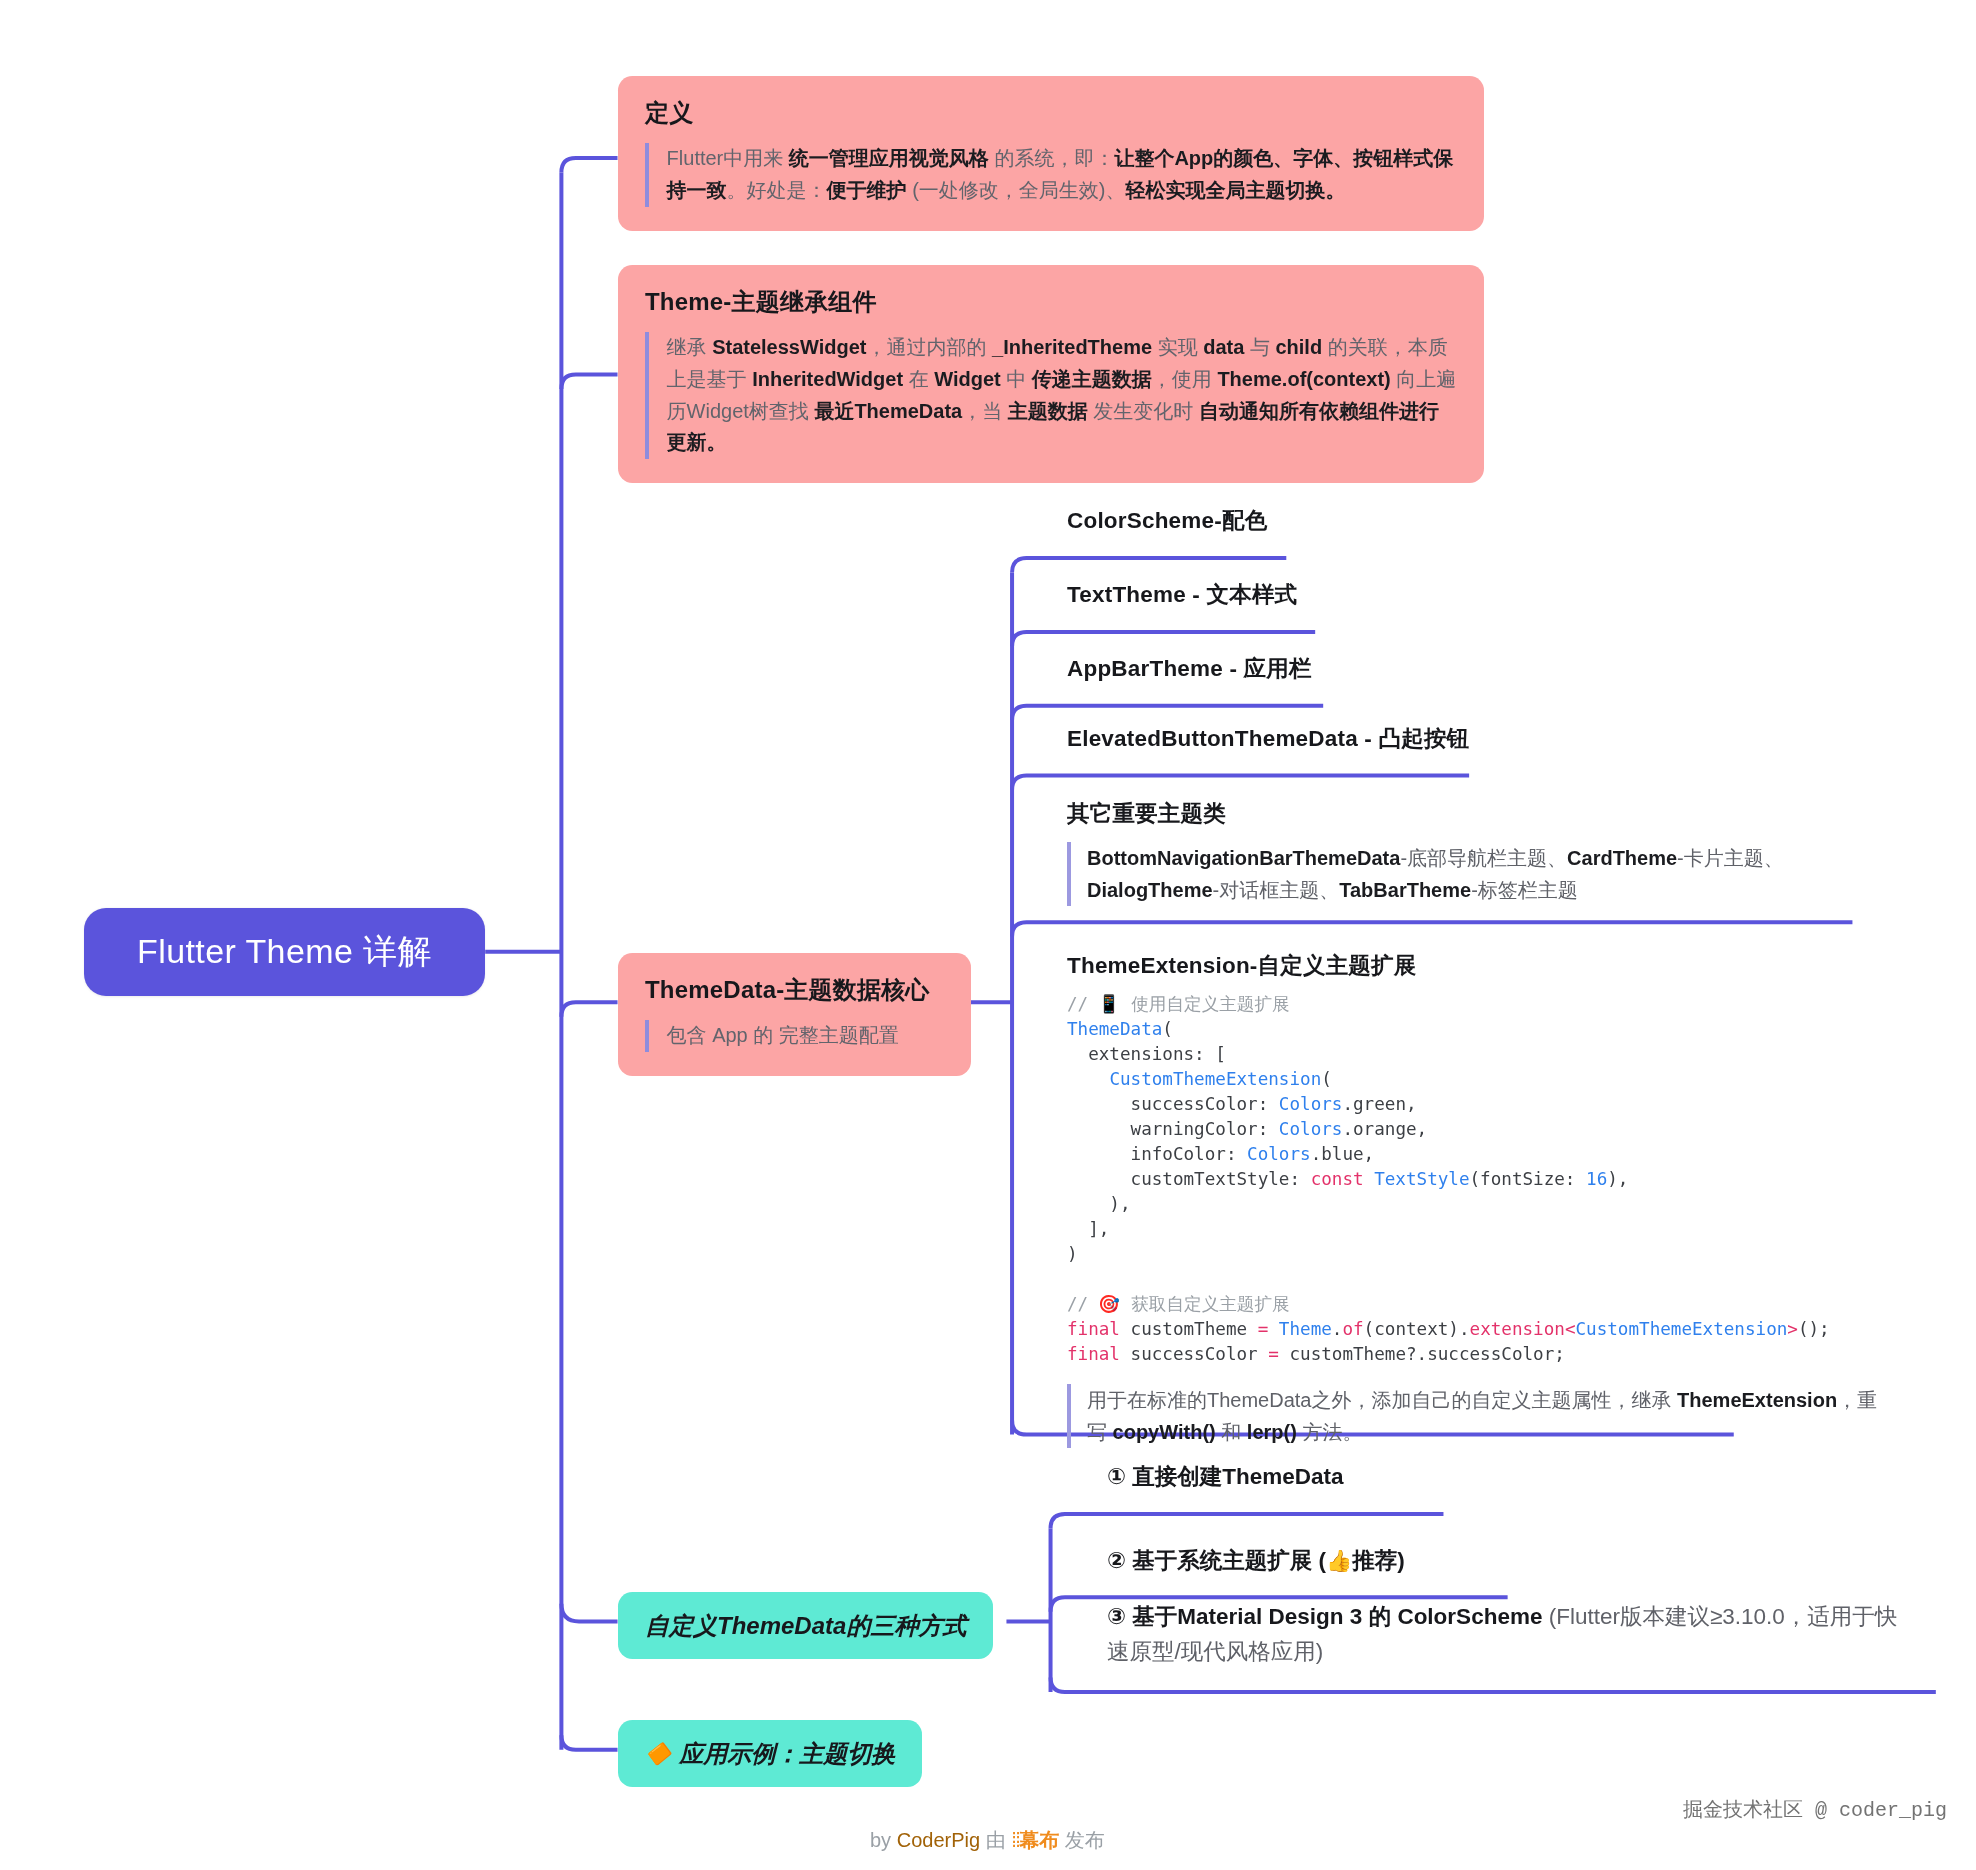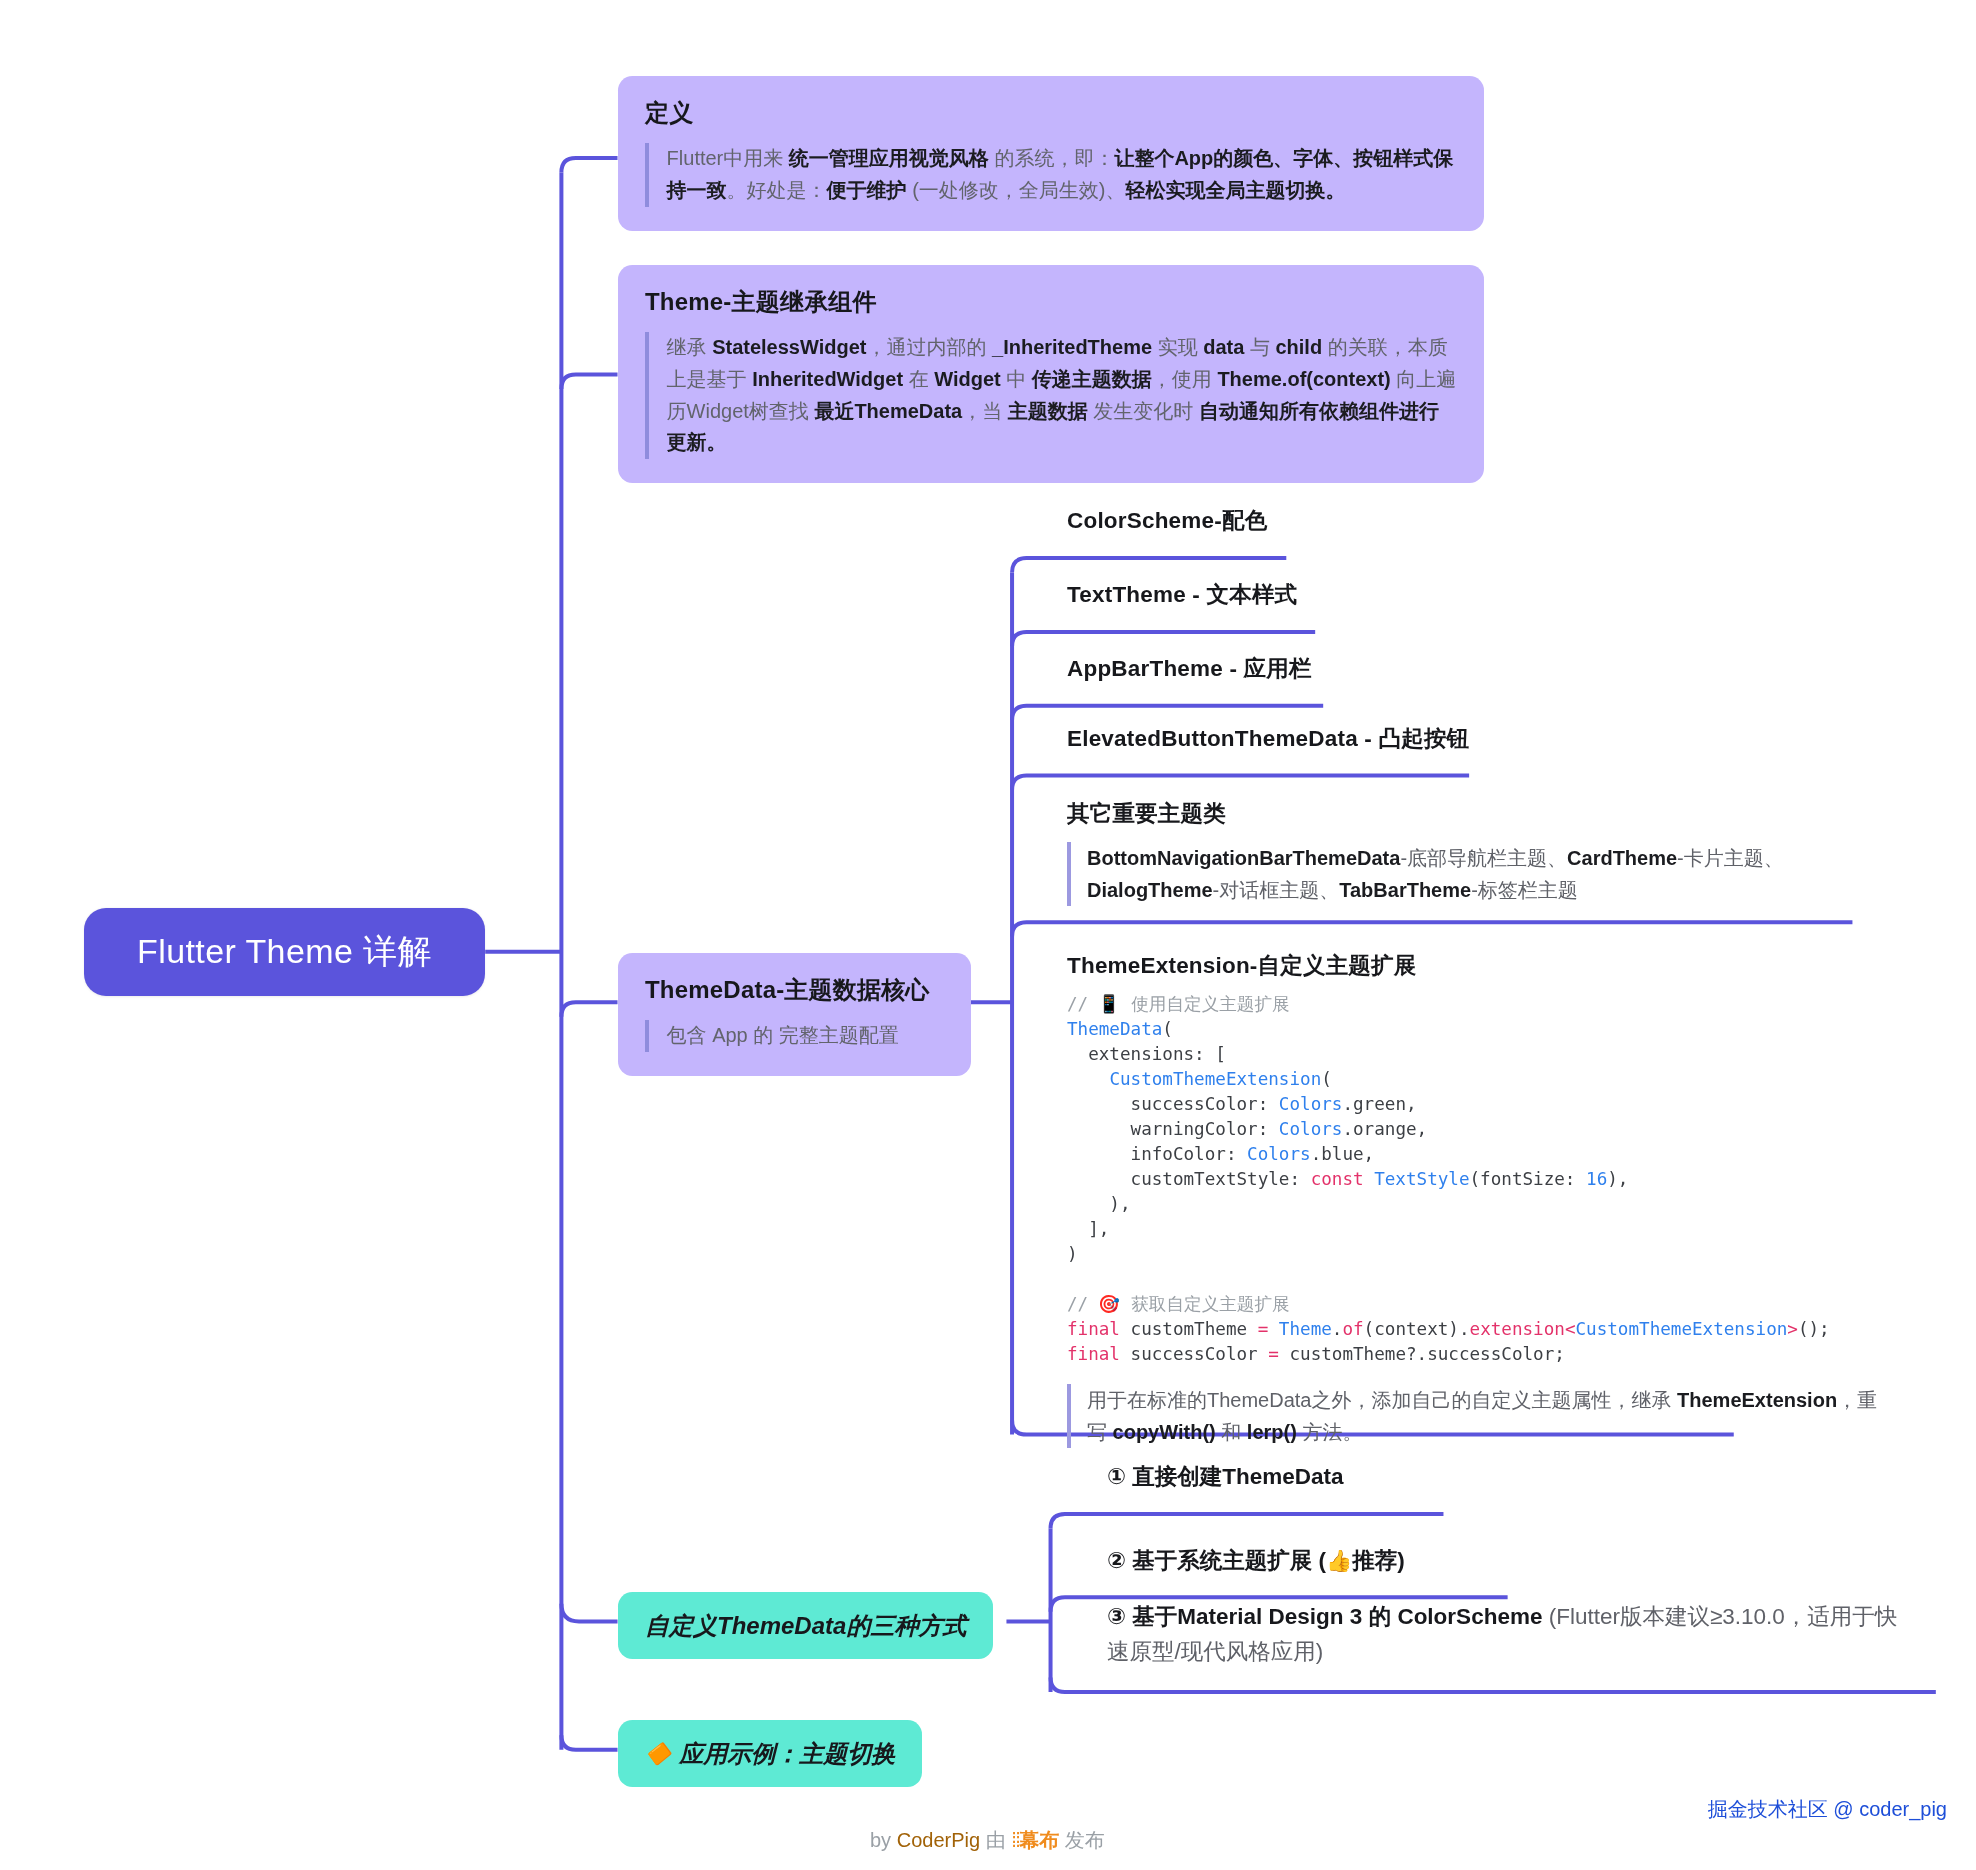--- a/index.html
+++ b/index.html
@@ -35,21 +35,21 @@
     display: flex; align-items: center; justify-content: center;
     color: #ffffff;
     font-size: 34px;
     letter-spacing: 0.4px;
     box-shadow: 0 0.8px 2.4px rgba(0,0,0,0.08);
   }
 
   
   .card {
     position: absolute;
-    background: #c4b5fd;
+    background: #fca5a5;
     border-radius: 14.4px;
     padding: 21px 27px 24px 27px;
   }
   .card .title {
     font-size: 24px;
     font-weight: bold;
     color: #17181c;
     letter-spacing: 0.2px;
   }
   .card .body {
@@ -130,22 +130,23 @@
     color: #9aa0a6;
   }
   .footer .brand { color: #a16207; margin-top: 28px; }
   .footer .mb { color: #f08c1e; font-weight: bold; }
   .footer .dots { color: #f08c1e; letter-spacing: -1.6px; }
 
   .watermark {
     position: absolute;
     right: 29px; top: 1796px;
     font-size: 20px;
-    color: #1d4ed8;
+    color: #737373;
     white-space: nowrap;
+    font-family: Liberation Mono, monospace;
   }
 
   .emoji { font-size: 21px; }
 </style>
 </head>
 <body>
 
 <div id="canvas">
 
   <svg id="wires" viewBox="0 0 2464 2332">

